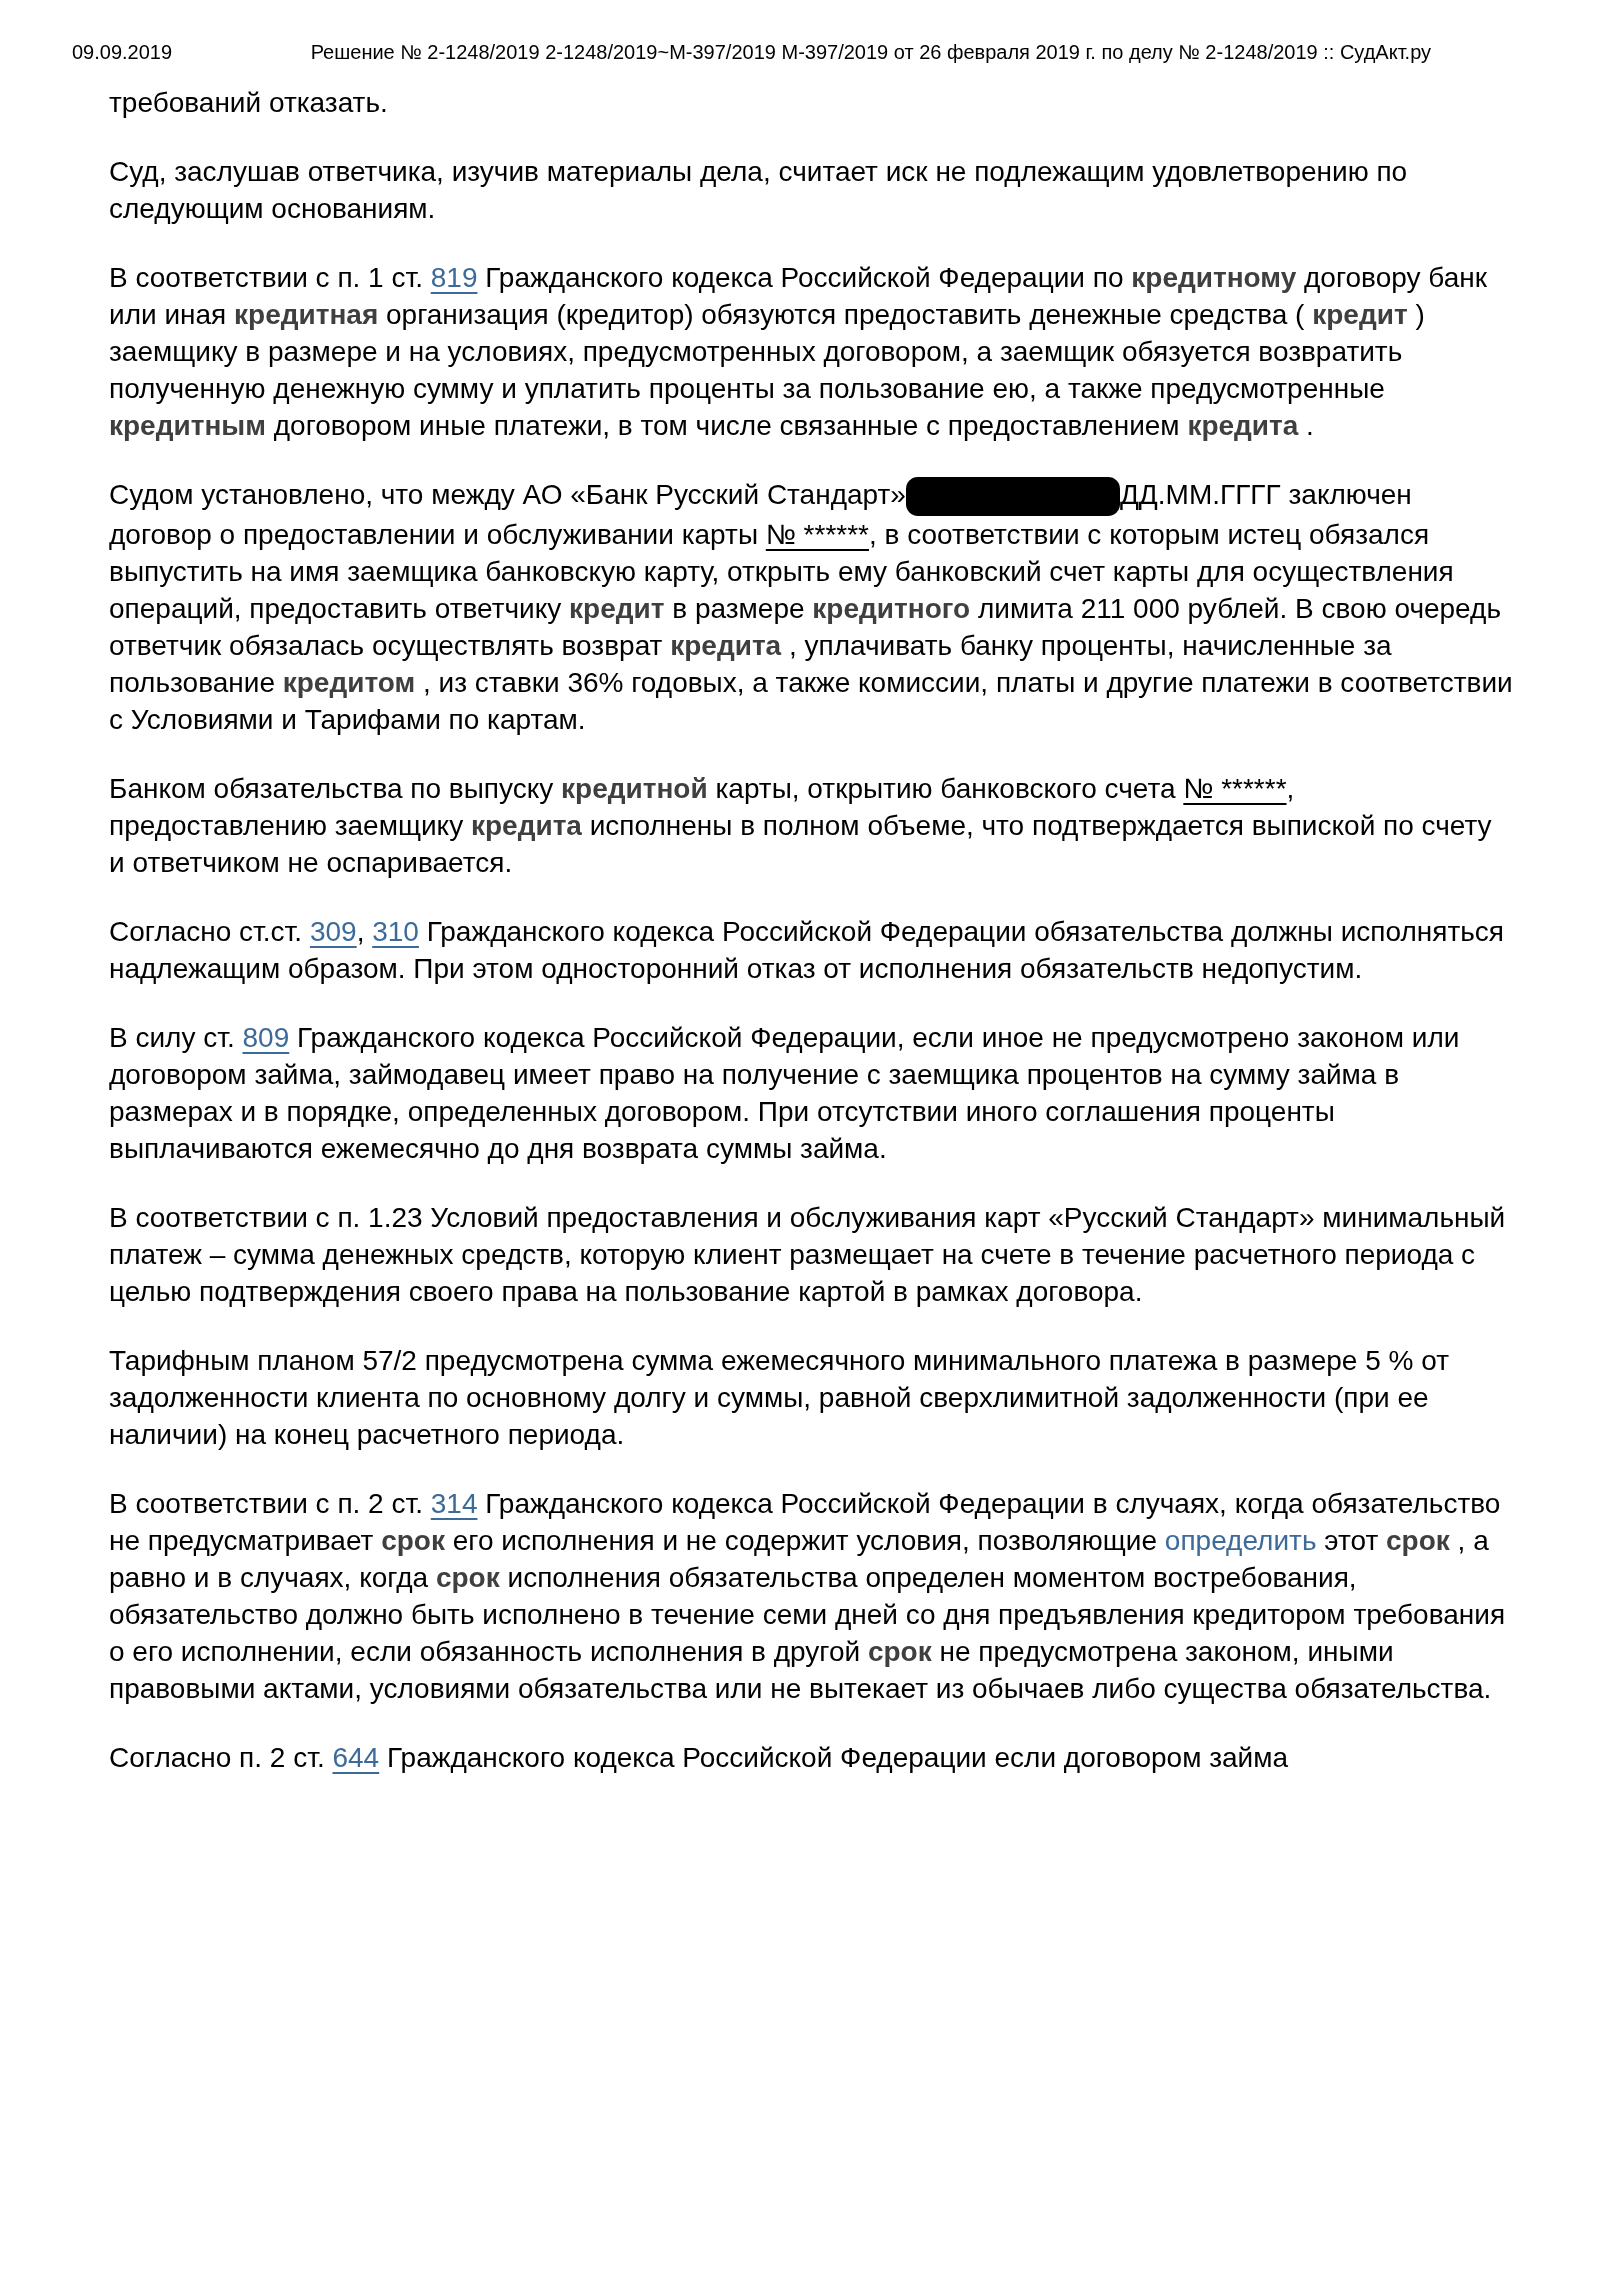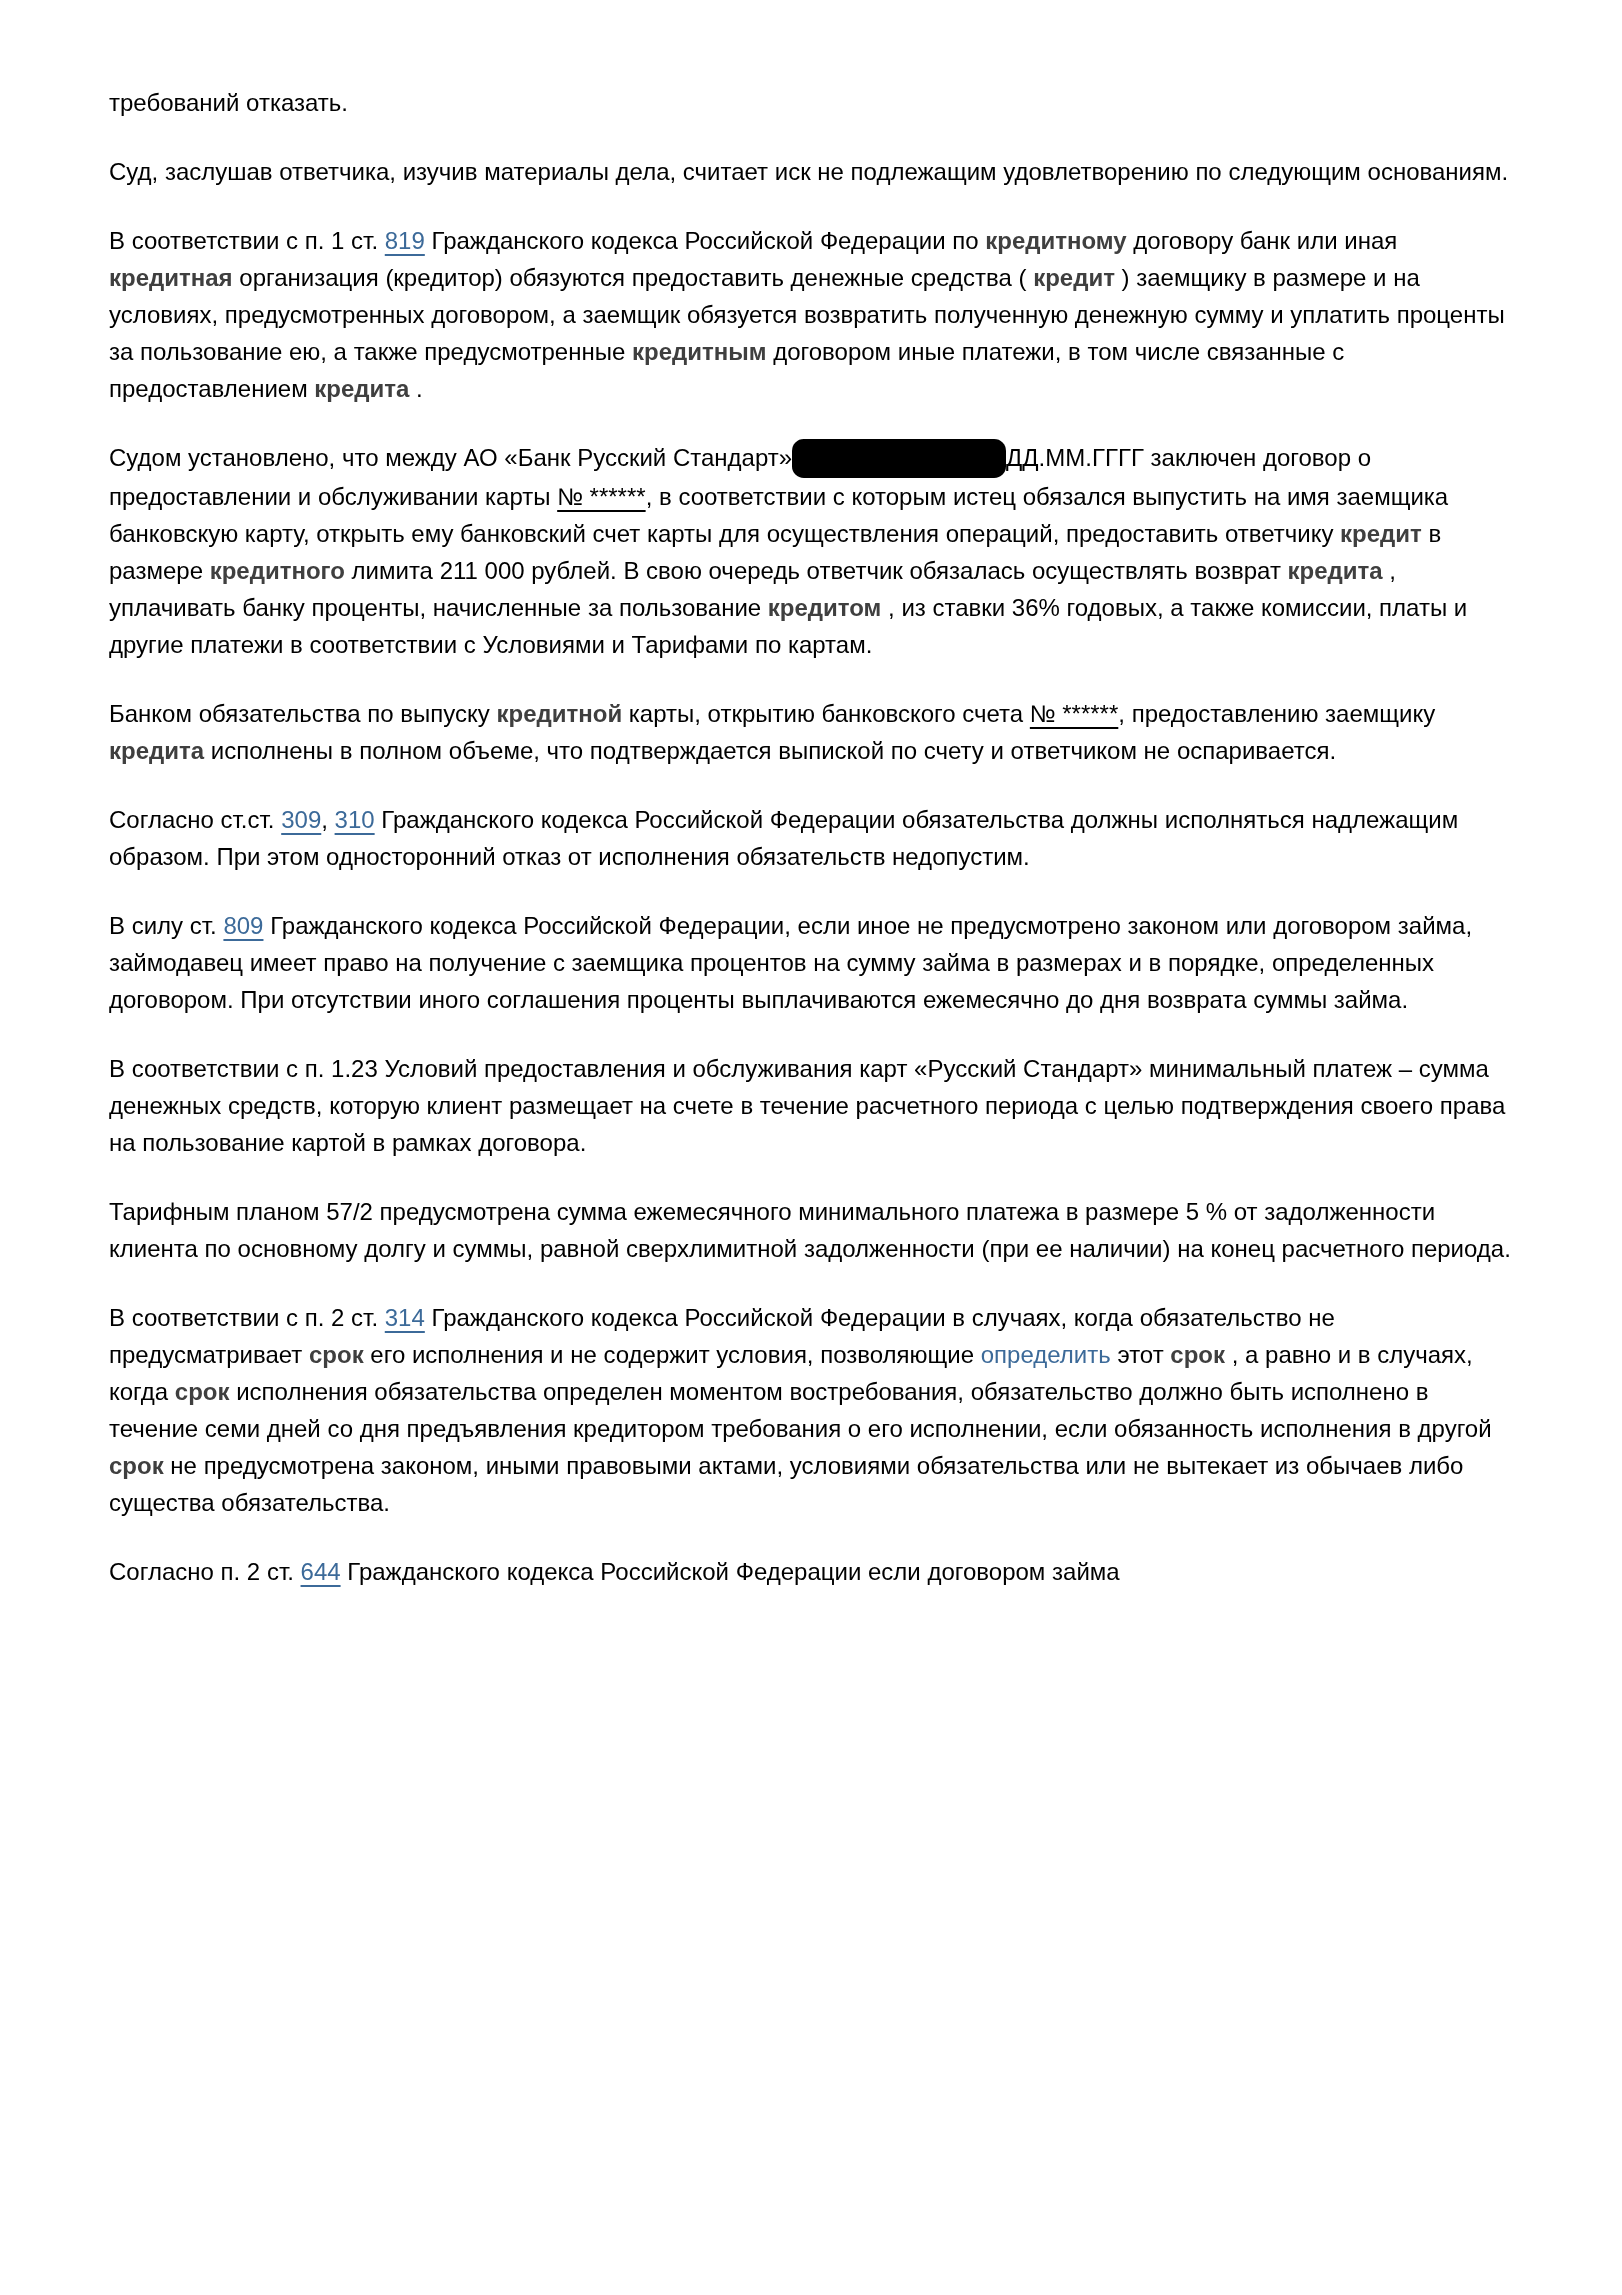--- a/index.html
+++ b/index.html
@@ -19,21 +19,21 @@
     font-size:20px;
     line-height:26px;
     color:var(--text-color,#000);
     white-space:nowrap;
   }
   .header .date{flex:0 0 auto;}
   .header .title{flex:1 1 auto;text-align:center;padding-left:19.6px;overflow:hidden;}
   .content{
     position:absolute;
     top:84px; left:109px; width:1406px;
-    font-size:24px;
+    font-size:28px;
     line-height:37px;
   }
   p.para{margin:0 0 32px 0;}
   .term{font-weight:bold;color:var(--term-color,#3f3f3f);}
   .link{
     color:var(--link-color,#3c6a99);
     text-decoration:underline;
     text-decoration-thickness:2px;
     text-underline-offset:4.6px;
   }
@@ -62,20 +62,24 @@
     color:var(--text-color,#000);
   }
   .footer .url{white-space:nowrap;overflow:hidden;max-width:1374px;}
   .footer .pageno{flex:0 0 auto;padding-left:39px;}
 </style>
 </head>
 <body>
 
 <div class="page">
 
+  <div class="header">
+    <span class="date">09.09.2019</span>
+    <span class="title">Решение № 2-1248/2019 2-1248/2019~М-397/2019 М-397/2019 от 26 февраля 2019 г. по делу № 2-1248/2019 :: СудАкт.ру</span>
+  </div>
 
   <div class="content" id="paragraphs">
       <p class="para"><span>требований отказать.</span></p>
       <p class="para"><span>Суд, заслушав ответчика, изучив материалы дела, считает иск не подлежащим удовлетворению по следующим основаниям.</span></p>
       <p class="para"><span>В соответствии с п. 1 ст. </span><span class="link">819</span><span> Гражданского кодекса Российской Федерации по </span><span class="term">кредитному</span><span> договору банк или иная </span><span class="term">кредитная</span><span> организация (кредитор) обязуются предоставить денежные средства ( </span><span class="term">кредит</span><span> ) заемщику в размере и на условиях, предусмотренных договором, а заемщик обязуется возвратить полученную денежную сумму и уплатить проценты за пользование ею, а также предусмотренные </span><span class="term">кредитным</span><span> договором иные платежи, в том числе связанные с предоставлением </span><span class="term">кредита</span><span> .</span></p>
       <p class="para"><span>Судом установлено, что между АО «Банк Русский Стандарт»</span><span class="redact"></span><span>ДД.ММ.ГГГГ заключен договор о предоставлении и обслуживании карты </span><span class="ulink">№ ******</span><span>, в соответствии с которым истец обязался выпустить на имя заемщика банковскую карту, открыть ему банковский счет карты для осуществления операций, предоставить ответчику </span><span class="term">кредит</span><span> в размере </span><span class="term">кредитного</span><span> лимита 211 000 рублей. В свою очередь ответчик обязалась осуществлять возврат </span><span class="term">кредита</span><span> , уплачивать банку проценты, начисленные за пользование </span><span class="term">кредитом</span><span> , из ставки 36% годовых, а также комиссии, платы и другие платежи в соответствии с Условиями и Тарифами по картам.</span></p>
       <p class="para"><span>Банком обязательства по выпуску </span><span class="term">кредитной</span><span> карты, открытию банковского счета </span><span class="ulink">№ ******</span><span>, предоставлению заемщику </span><span class="term">кредита</span><span> исполнены в полном объеме, что подтверждается выпиской по счету и ответчиком не оспаривается.</span></p>
       <p class="para"><span>Согласно ст.ст. </span><span class="link">309</span><span>, </span><span class="link">310</span><span> Гражданского кодекса Российской Федерации обязательства должны исполняться надлежащим образом. При этом односторонний отказ от исполнения обязательств недопустим.</span></p>
       <p class="para"><span>В силу ст. </span><span class="link">809</span><span> Гражданского кодекса Российской Федерации, если иное не предусмотрено законом или договором займа, займодавец имеет право на получение с заемщика процентов на сумму займа в размерах и в порядке, определенных договором. При отсутствии иного соглашения проценты выплачиваются ежемесячно до дня возврата суммы займа.</span></p>
       <p class="para"><span>В соответствии с п. 1.23 Условий предоставления и обслуживания карт «Русский Стандарт» минимальный платеж – сумма денежных средств, которую клиент размещает на счете в течение расчетного периода с целью подтверждения своего права на пользование картой в рамках договора.</span></p>

